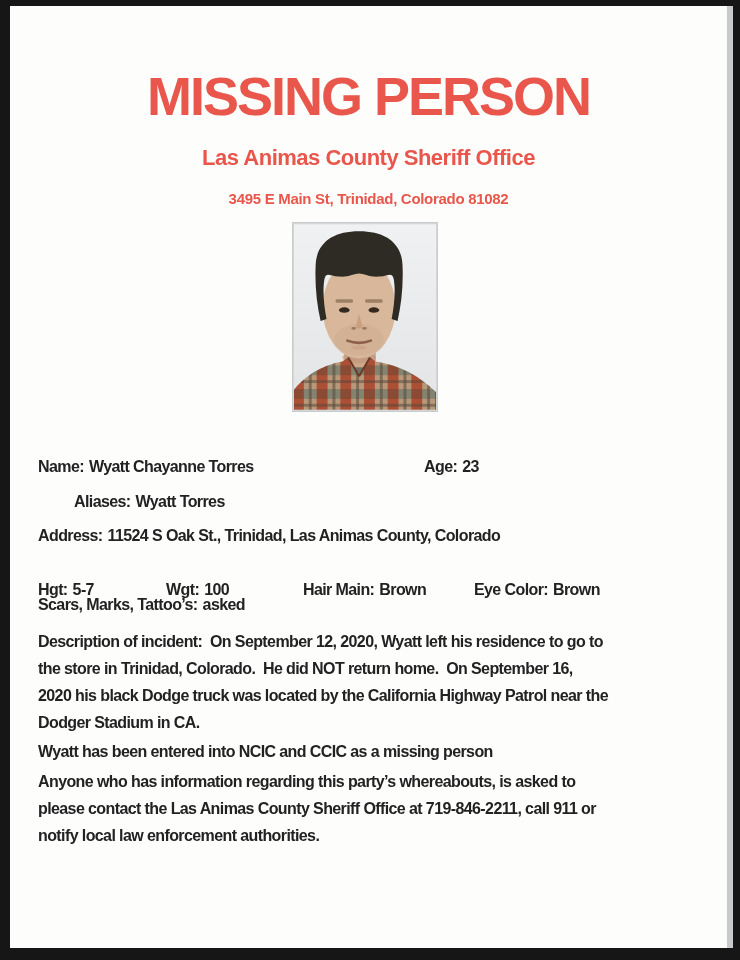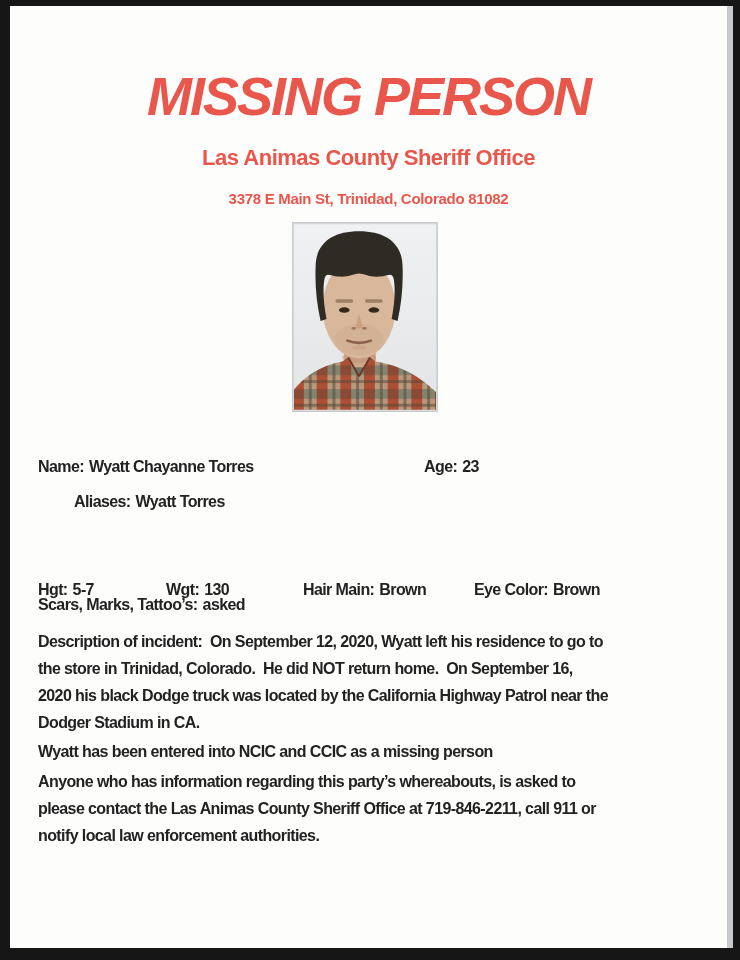--- a/index.html
+++ b/index.html
@@ -17,21 +17,20 @@
     position:absolute; left:10px; top:6px;
     width:723px; height:942px;
     background:#fdfdfc;
     border-right:6px solid #c7cacc;
   }
   .red { color:var(--accent,#e8564c); font-weight:bold; }
   .title {
     position:absolute; top:58px; left:0; right:0;
     text-align:center; font-size:54px; letter-spacing:-2px;
     line-height:1.2;
-    font-style:italic;
   }
   .agency {
     position:absolute; top:139px; left:0; right:0;
     text-align:center; font-size:22px; letter-spacing:-0.5px;
     line-height:1.2;
   }
   .agency-addr {
     position:absolute; top:184px; left:0; right:0;
     text-align:center; font-size:15px; letter-spacing:-0.3px;
     line-height:1.2;
@@ -71,21 +70,21 @@
   .at-436 { left:436px; }
 </style>
 </head>
 <body>
 
 <div class="scan">
   <div class="paper">
 
     <div class="title red">MISSING PERSON</div>
     <div class="agency red">Las Animas County Sheriff Office</div>
-    <div class="agency-addr red">3378 E Main St, Trinidad, Colorado 81082</div>
+    <div class="agency-addr red">3495 E Main St, Trinidad, Colorado 81082</div>
 
     <div class="photo">
       <svg width="144" height="188" viewBox="0 0 146 190" xmlns="http://www.w3.org/2000/svg">
         <defs>
           <linearGradient id="bgGrad" x1="0" y1="0" x2="0" y2="1">
             <stop offset="0" stop-color="#eff1f3"></stop>
             <stop offset="1" stop-color="#e2e4e6"></stop>
           </linearGradient>
           <pattern id="plaid" width="24" height="24" patternUnits="userSpaceOnUse">
             <rect width="24" height="24" fill="#b89879"></rect>
@@ -132,24 +131,27 @@
 
     <div class="row r-name txt">
       <span class="pair at-0"><span>Name:</span><span class="v">Wyatt Chayanne Torres</span></span>
       <span class="pair at-386"><span>Age:</span><span class="v">23</span></span>
     </div>
 
     <div class="row r-aliases txt">
       <span class="pair at-0"><span>Aliases:</span><span class="v">Wyatt Torres</span></span>
     </div>
 
+    <div class="row r-address txt">
+      <span class="pair at-0"><span>Address:</span><span class="v">11524 S Oak St., Trinidad, Las Animas County, Colorado</span></span>
+    </div>
 
     <div class="row r-hgt txt">
       <span class="pair at-0"><span>Hgt:</span><span class="v">5-7</span></span>
-      <span class="pair at-128"><span>Wgt:</span><span class="v">130</span></span>
+      <span class="pair at-128"><span>Wgt:</span><span class="v">100</span></span>
       <span class="pair at-265"><span>Hair Main:</span><span class="v">Brown</span></span>
       <span class="pair at-436"><span>Eye Color:</span><span class="v">Brown</span></span>
     </div>
 
     <div class="row r-scars txt">
       <span class="pair at-0"><span>Scars, Marks, Tattoo’s:</span><span class="v">asked</span></span>
     </div>
 
     <div class="para p-incident txt">Description of incident:  On September 12, 2020, Wyatt left his residence to go to
 the store in Trinidad, Colorado.  He did NOT return home.  On September 16,

